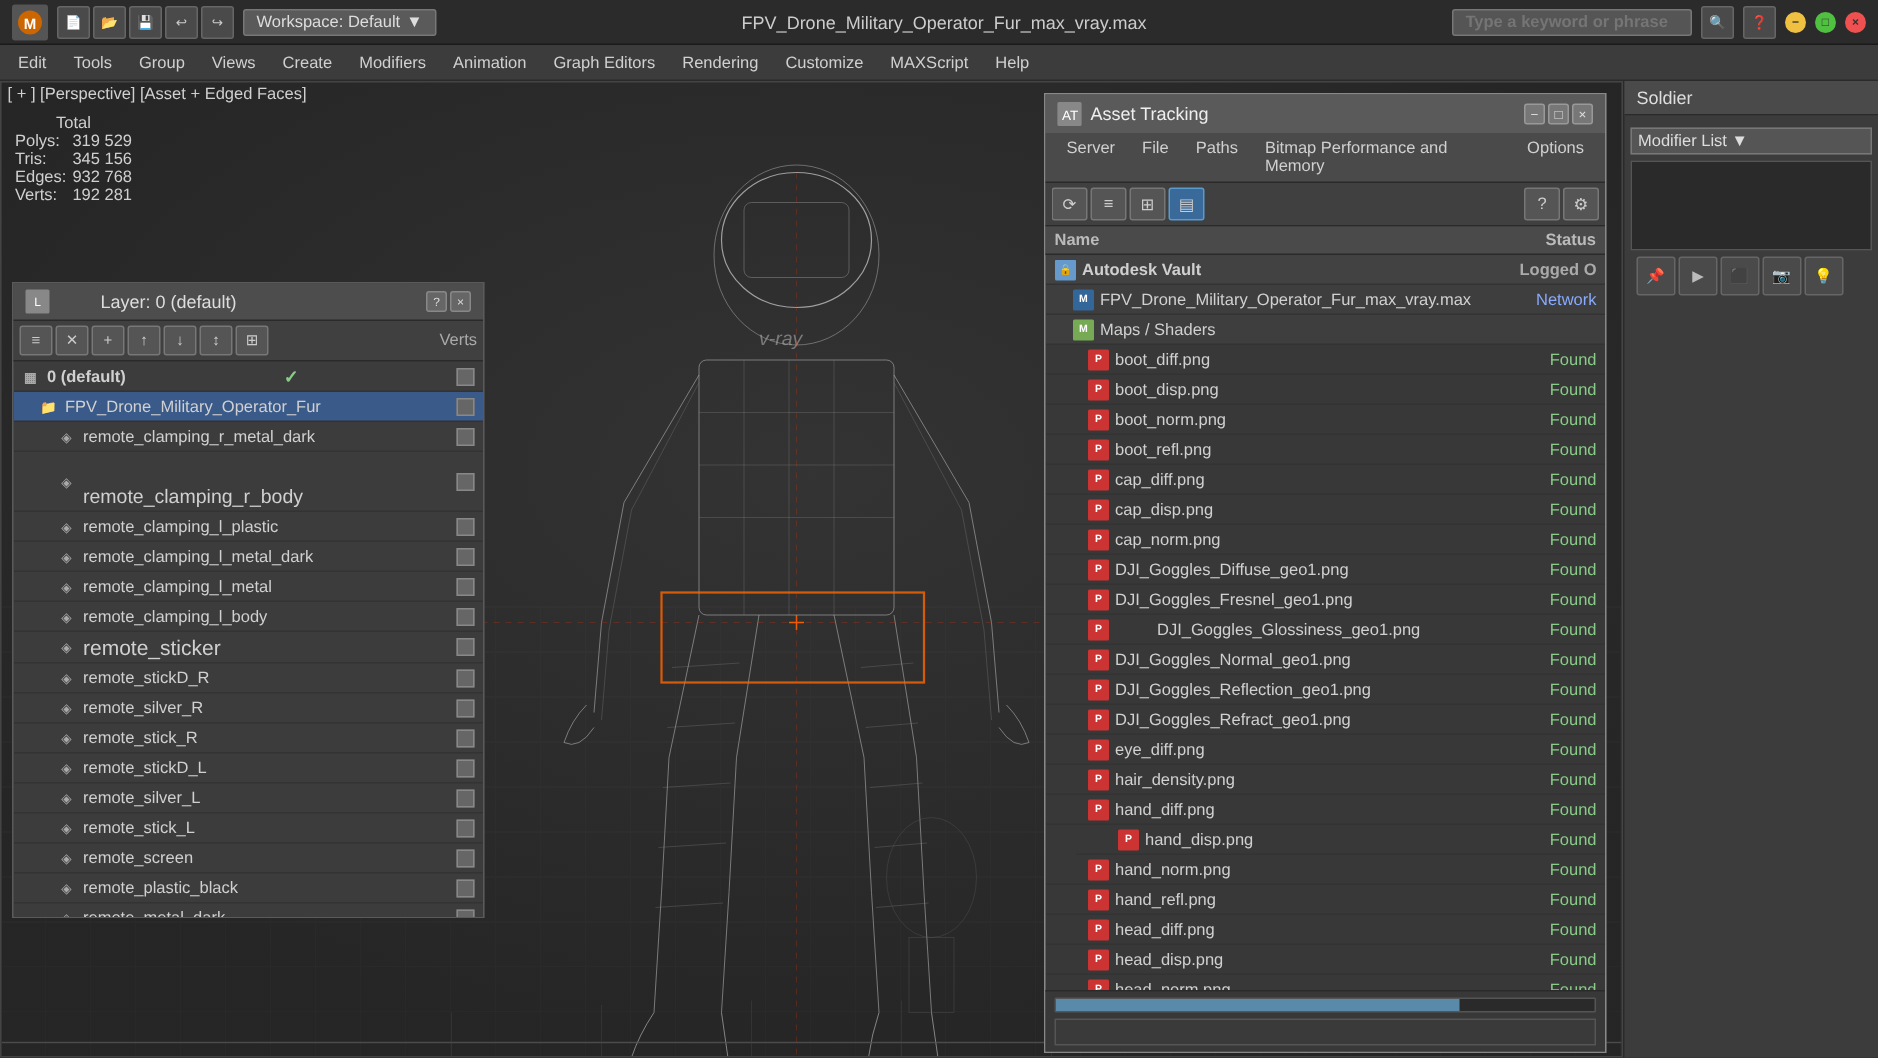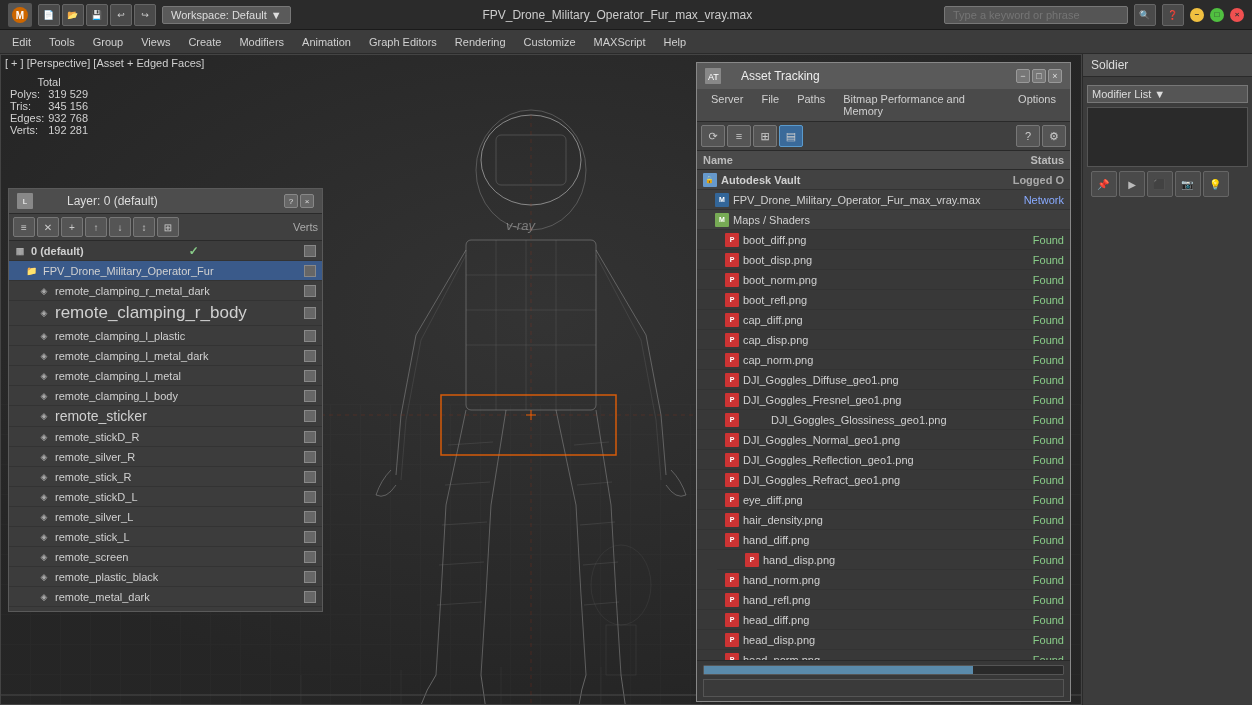--- a/index.html
+++ b/index.html
@@ -75,21 +75,22 @@
       font-size: 12px;
       color: #ccc;
     }
     .search-box {
       background: #555;
       border: 1px solid #777;
       border-radius: 2px;
       padding: 2px 8px;
       color: #aaa;
       font-size: 11px;
-      width: 184px;
+      width: 160px;
+      font-weight: bold;
     }
     .win-btn {
       width: 14px;
       height: 14px;
       border-radius: 50%;
       cursor: pointer;
       display: flex;
       align-items: center;
       justify-content: center;
       font-size: 8px;
@@ -374,21 +375,21 @@
       background: #5a5a5a;
       padding: 5px 8px;
       display: flex;
       align-items: center;
       justify-content: space-between;
       cursor: move;
     }
     .asset-title-left {
       display: flex;
       align-items: center;
-      gap: 20px;
+      gap: 6px;
     }
     .asset-title-icon {
       width: 16px;
       height: 16px;
       background: #888;
       border-radius: 1px;
     }
     .asset-title-text {
       font-size: 12px;
       color: #eee;
@@ -812,21 +813,21 @@
         <span style="font-size:11px;color:#d0d0d0;">FPV_Drone_Military_Operator_Fur</span>
         <div class="layer-vis"></div>
       </div>
       <div class="layer-item layer-indent-2">
         <span class="layer-icon">◈</span>
         <span style="font-size:11px;color:#d0d0d0;">remote_clamping_r_metal_dark</span>
         <div class="layer-vis"></div>
       </div>
       <div class="layer-item layer-indent-2">
         <span class="layer-icon">◈</span>
-        <span style="font-size:17px;color:#d0d0d0;">remote_clamping_r_body</span>
+        <span style="font-size:13px;color:#d0d0d0;margin-top:20px;">remote_clamping_r_body</span>
         <div class="layer-vis"></div>
       </div>
       <div class="layer-item layer-indent-2">
         <span class="layer-icon">◈</span>
         <span style="font-size:11px;color:#d0d0d0;">remote_clamping_l_plastic</span>
         <div class="layer-vis"></div>
       </div>
       <div class="layer-item layer-indent-2">
         <span class="layer-icon">◈</span>
         <span style="font-size:11px;color:#d0d0d0;">remote_clamping_l_metal_dark</span>

